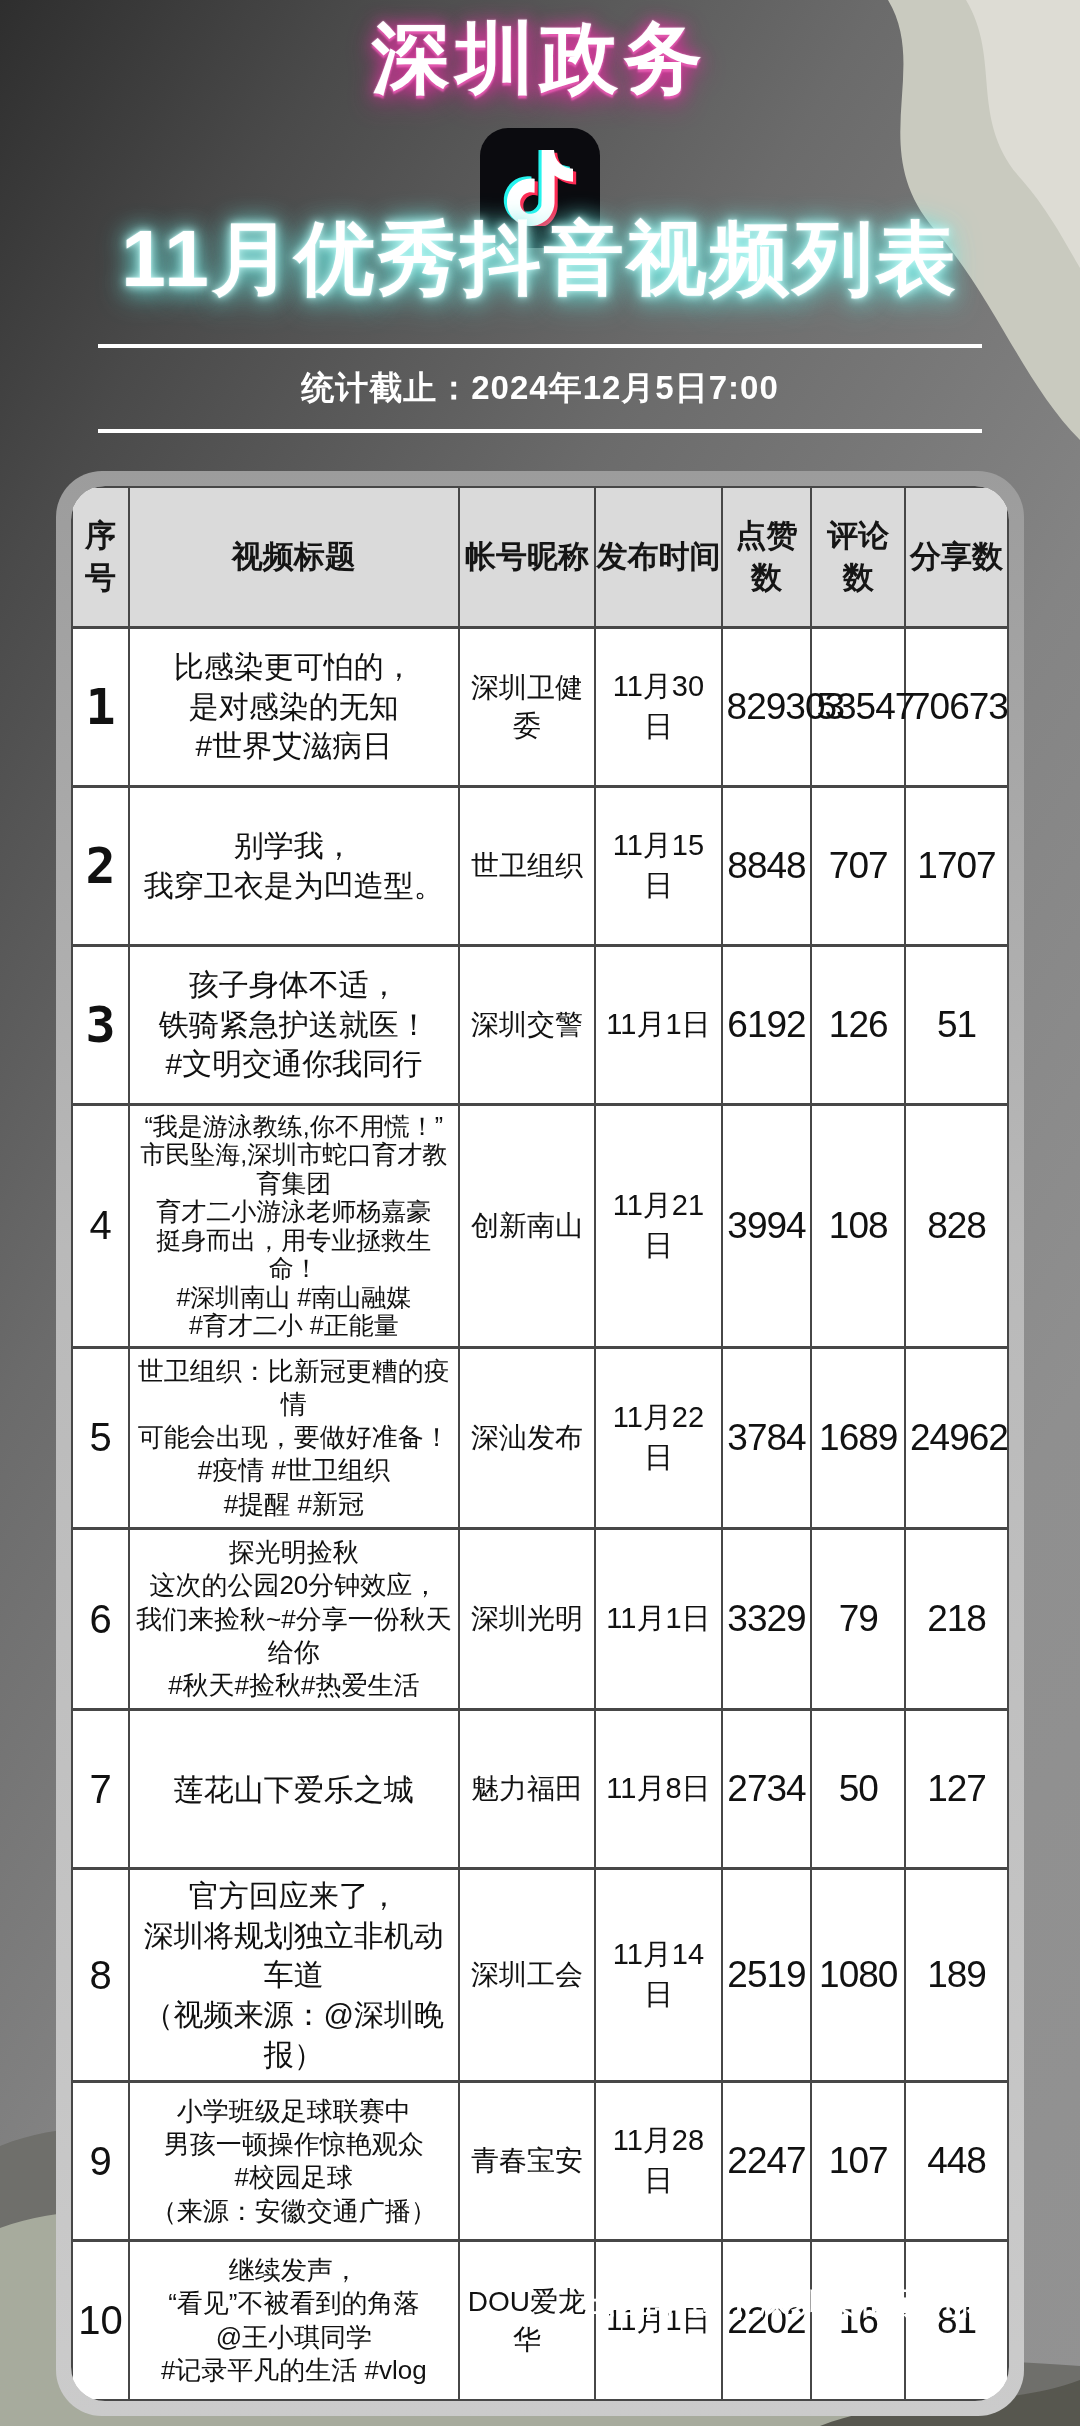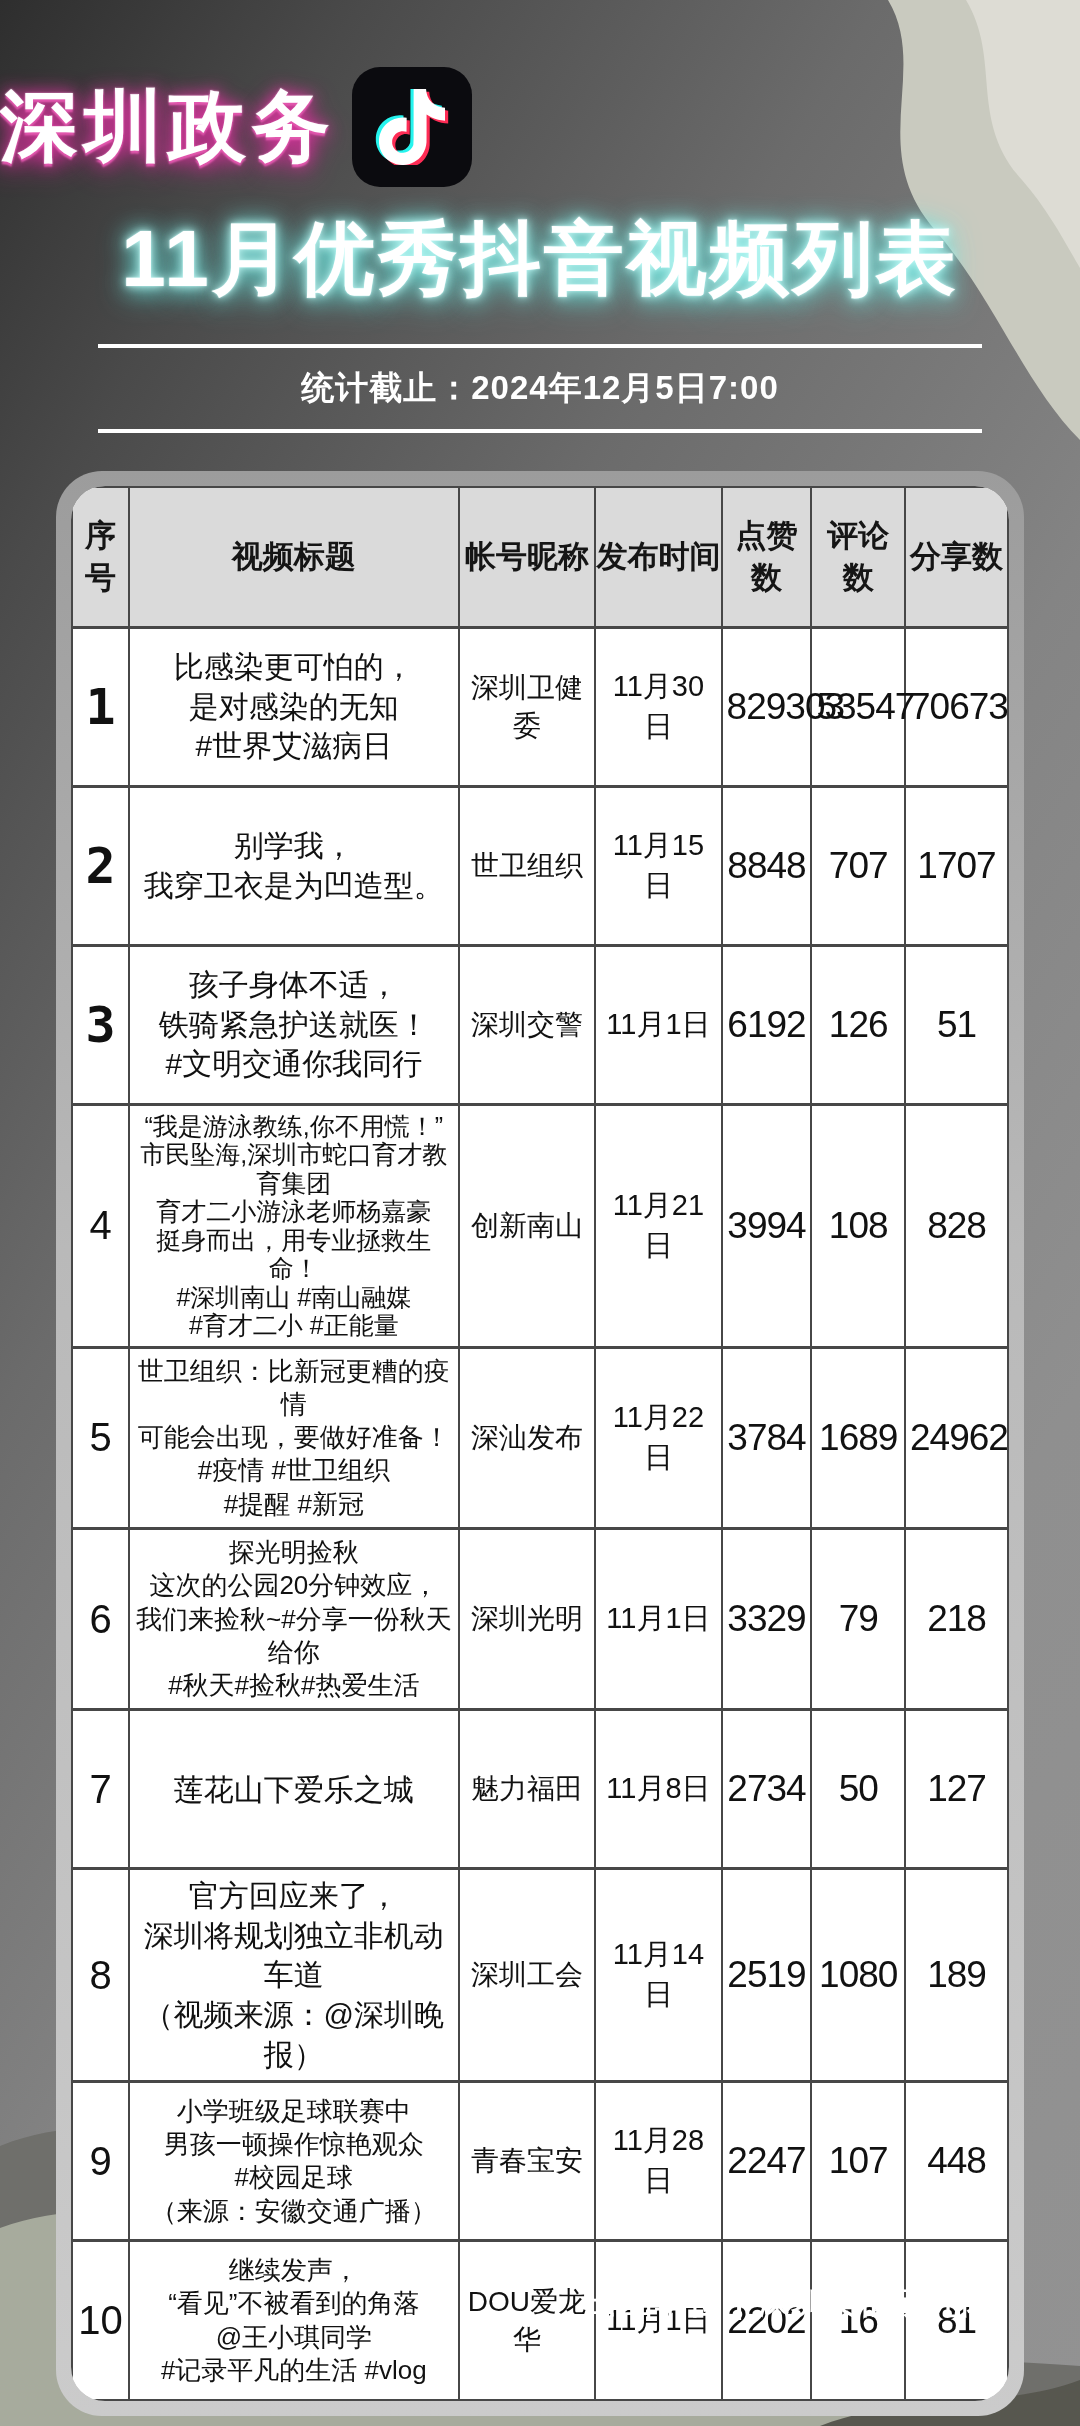--- a/index.html
+++ b/index.html
@@ -10,21 +10,21 @@
     position:relative; width:1080px; height:2426px; overflow:hidden;
     background:linear-gradient(122deg,#2e2e2e 0%,#4a4a4a 14%,#6b6b6b 34%,#848484 55%,#8f8f8f 75%,#929292 100%);
   }
 
   
   .top-right-decor{ position:absolute; top:0; right:0; width:310px; height:450px; z-index:1; }
   .bottom-decor{ position:absolute; bottom:0; left:0; width:1080px; height:420px; z-index:1; }
 
   
   .header{ position:relative; z-index:2; padding-top:58px; text-align:center; }
-  .title-row{ display:flex; align-items:center; gap:16px; height:138px; }
+  .title-row{ display:flex; align-items:center; justify-content:center; gap:16px; height:138px;flex-direction:column; }
   .title-main{
     color:#fff; font-size:78px; font-weight:800; letter-spacing:6px;
     text-shadow:0 3px 2px #e257ae, 0 0 16px #de3da2, 0 7px 26px #c81f8d, 0 0 2px #ffffff;
   }
   .douyin-logo{
     width:120px; height:120px; border-radius:28px; background:#0b0b0f;
     display:flex; align-items:center; justify-content:center; flex:0 0 auto;
   }
   .title-sub{
     margin-top:10px; color:#fff; font-size:80px; font-weight:800; letter-spacing:3px;

